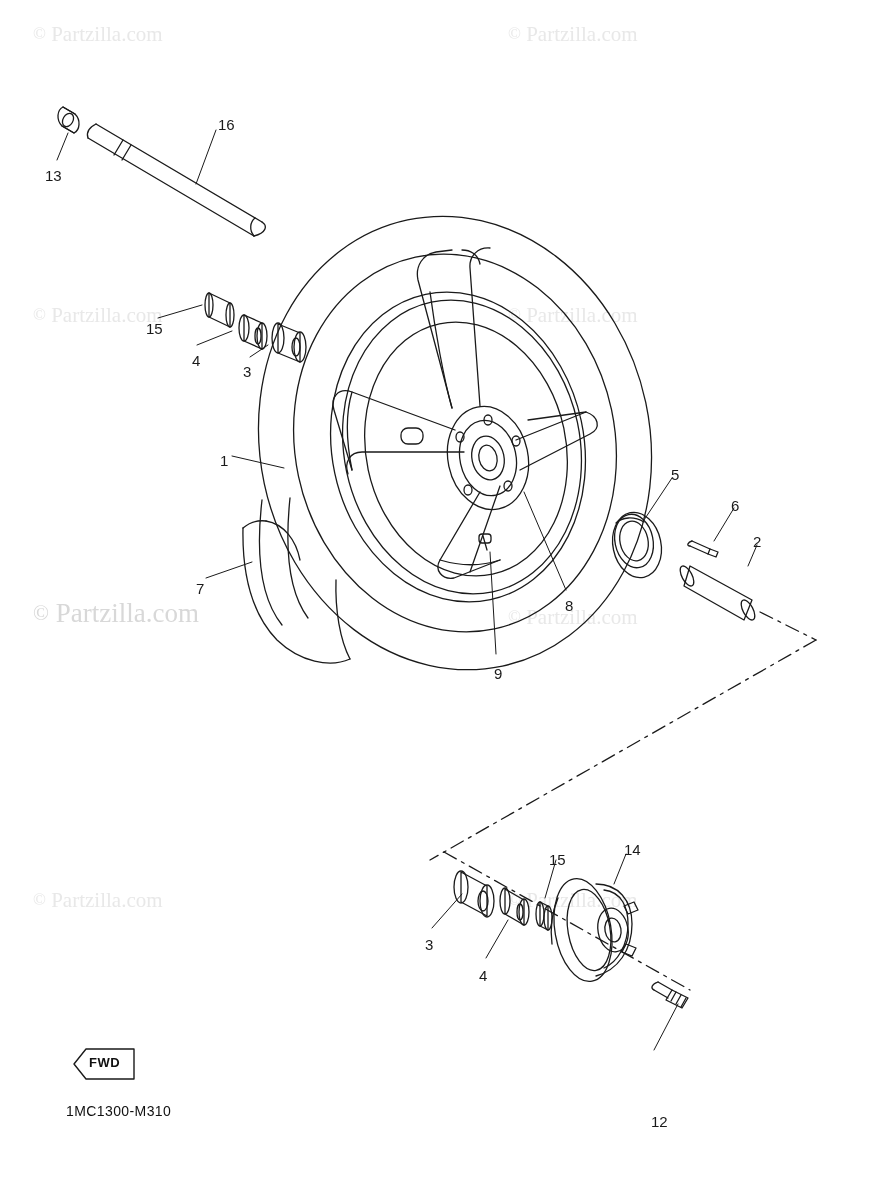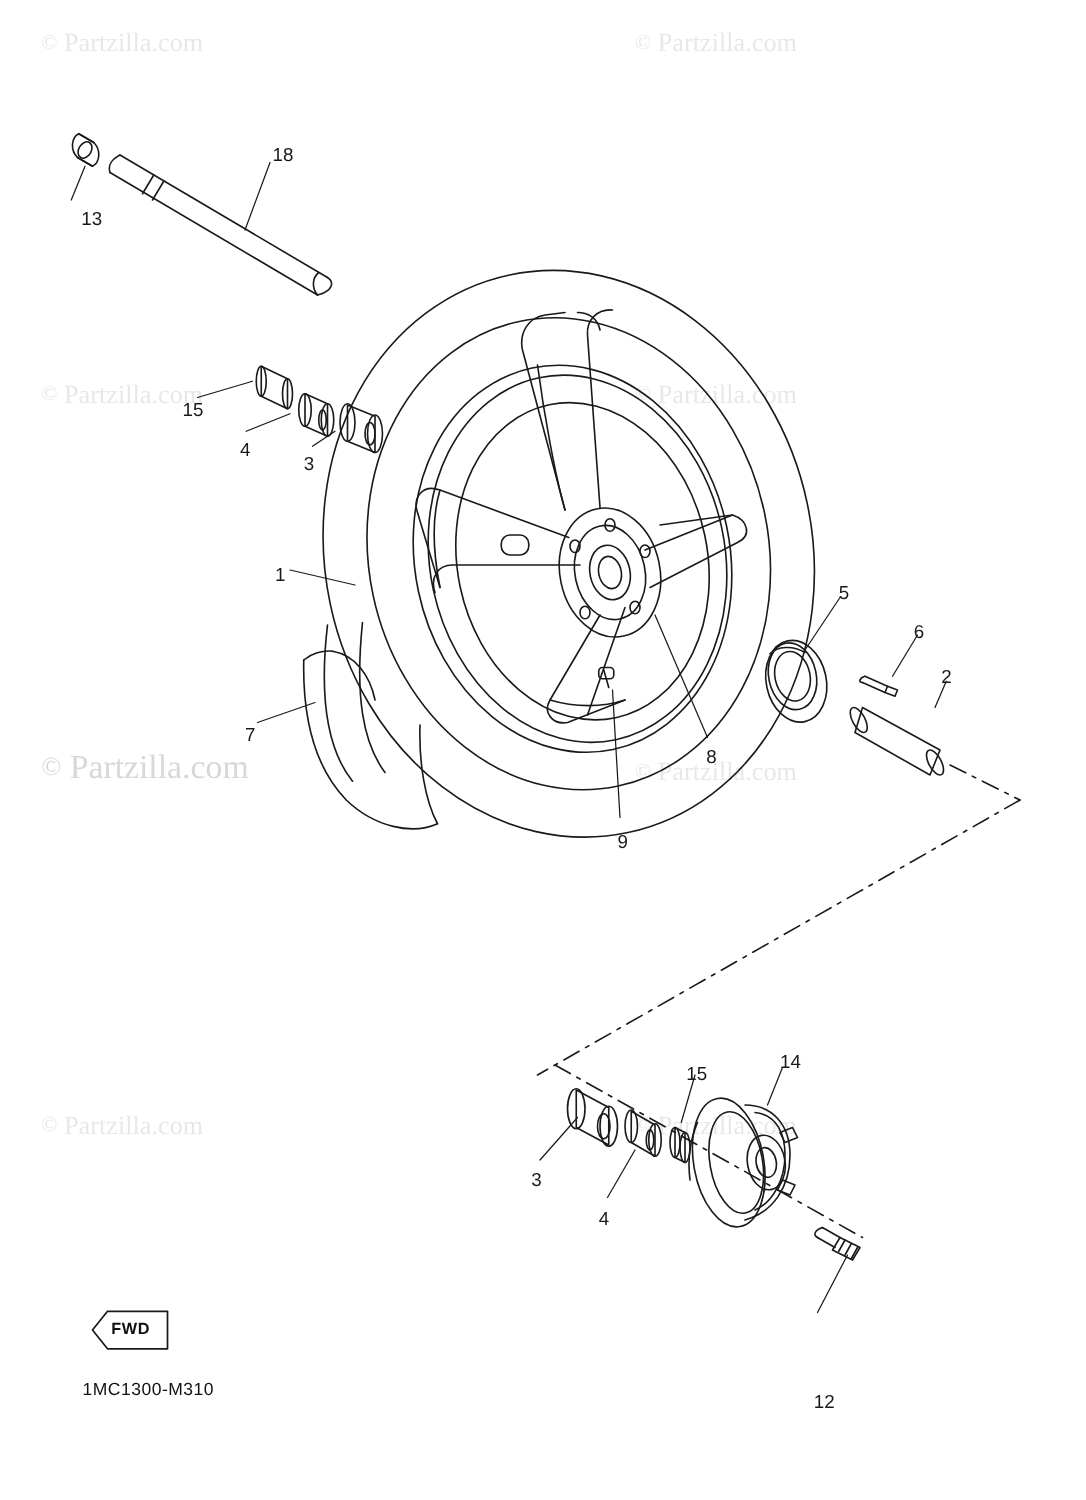--- a/index.html
+++ b/index.html
@@ -268,22 +268,22 @@
         <path d="M556 860 L545 898"></path>
         <path d="M626 854 L614 884"></path>
         <path d="M432 928 L462 894"></path>
         <path d="M486 958 L508 920"></path>
         <path d="M654 1050 L678 1004"></path>
       </g>
 
     </g>
   </svg>
 
-  <div class="callout" style="left:218px; top:116px;">18</div>
-  <div class="callout" style="left:45px;  top:167px;margin-left:20px;">13</div>
+  <div class="callout" style="left:218px; top:116px;">16</div>
+  <div class="callout" style="left:45px;  top:167px;">13</div>
   <div class="callout" style="left:146px; top:320px;">15</div>
   <div class="callout" style="left:192px; top:352px;">4</div>
   <div class="callout" style="left:243px; top:363px;">3</div>
   <div class="callout" style="left:220px; top:452px;">1</div>
   <div class="callout" style="left:196px; top:580px;">7</div>
   <div class="callout" style="left:671px; top:466px;">5</div>
   <div class="callout" style="left:731px; top:497px;">6</div>
   <div class="callout" style="left:753px; top:533px;">2</div>
   <div class="callout" style="left:565px; top:597px;">8</div>
   <div class="callout" style="left:494px; top:665px;">9</div>

